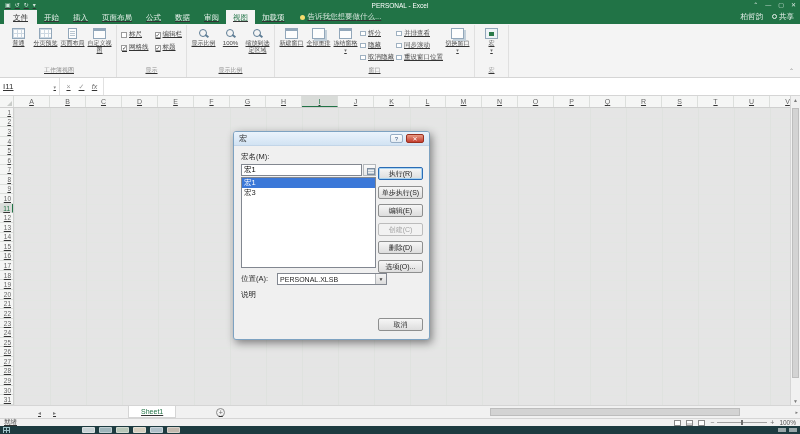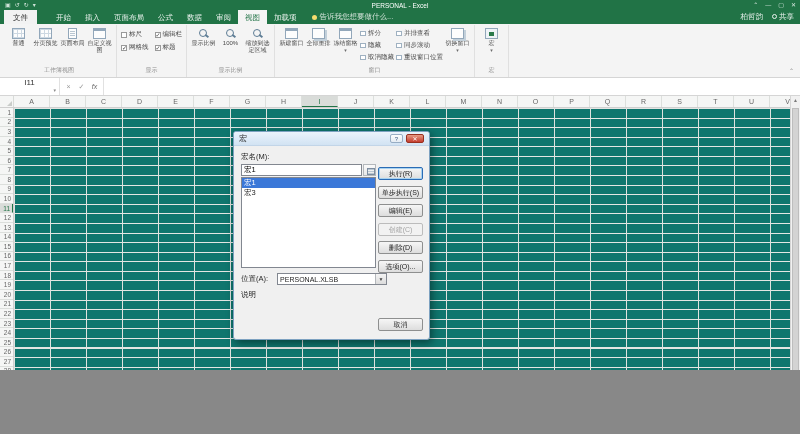--- a/index.html
+++ b/index.html
@@ -1,18 +1,18 @@
 <!DOCTYPE html>
 <html><head>
 <meta charset="utf-8">
 <style>
   *{margin:0;padding:0;box-sizing:border-box;}
   html,body{background:#888;}
-  .screen{position:relative;width:800px;height:370px;background:#0f766e;overflow:hidden;
-          font-family:"Liberation Sans",sans-serif;color:#333;}
+  .screen{position:relative;width:800px;height:434px;background:#e5e5e5;overflow:hidden;
+          font-family:"Liberation Sans",sans-serif;color:#333;text-decoration:underline;}
   
   .titlebar{height:10px;background:#217346;display:flex;align-items:center;position:relative;}
   .qat{display:flex;gap:4px;margin-left:5px;align-items:center;}
   .qat span{font-size:6px;color:#cfe3d8;line-height:8px;}
   .win-title{position:absolute;left:0;right:0;text-align:center;font-size:6.5px;color:#fff;}
   .wincontrols{position:absolute;right:4px;top:0;display:flex;gap:7px;}
   .wincontrols span{font-size:6px;color:#d9e8e0;line-height:10px;}
   
   .tabrow{height:14px;background:#217346;display:flex;align-items:stretch;font-size:7.5px;color:#e8f1ec;position:relative;}
   .file-tab{background:#f2f2f2;color:#333;padding:2px 9px 1px;margin-left:4px;display:flex;align-items:center;}
@@ -45,21 +45,21 @@
   .box{width:6px;height:6px;border:1px solid #9a9a9a;background:#fff;font-size:6px;line-height:5px;color:#3f3f3f;text-align:center;}
   .chk .lb{font-size:6.5px;color:#494949;}
   .smallcol{display:flex;flex-direction:column;gap:3px;padding-top:3px;}
   .smallbtn{display:flex;align-items:center;gap:2px;}
   .sicon{width:6px;height:5px;border:1px solid #9fb1c1;background:#fff;flex:none;}
   .smallbtn .lb{font-size:6.5px;color:#494949;white-space:nowrap;}
   .drop{font-size:5px;color:#6d6d6d;line-height:4px;}
   .collapse-ribbon{position:absolute;right:6px;bottom:3px;font-size:6px;color:#8a8a8a;}
   
   .fbar{height:18px;background:#fff;border-bottom:1px solid #d5d5d5;display:flex;align-items:stretch;}
-  .namebox{width:60px;border-right:1px solid #e1e1e1;display:flex;align-items:center;font-size:8px;padding:0 3px;color:#333;flex-direction:column;}
+  .namebox{width:60px;border-right:1px solid #e1e1e1;display:flex;align-items:center;font-size:8px;padding:0 3px;color:#333;}
   .namebox .nb-drop{margin-left:auto;font-size:5px;color:#8a8a8a;}
   .fbtns{display:flex;align-items:center;border-right:1px solid #e1e1e1;padding:0 2px;}
   .fbtns span{width:13px;text-align:center;font-size:7px;color:#9a9a9a;}
   .fx{font-style:italic;color:#6d6d6d !important;}
   .finput{flex:1;}
   
   .colhdr{height:12px;background:#f5f6f5;border-bottom:1px solid #cfcfcf;display:flex;font-size:7px;color:#666;}
   .corner{width:14px;border-right:1px solid #d8dbd8;position:relative;flex:none;}
   .corner::after{content:"";position:absolute;right:1px;bottom:1px;border-left:5px solid transparent;border-bottom:5px solid #c9ccc9;}
   .ch{width:36px;flex:none;text-align:center;line-height:11px;border-right:1px solid #dcdfdc;}
@@ -145,21 +145,21 @@
     <div class="wincontrols">
       <span>⌃</span>
       <span>—</span>
       <span>▢</span>
       <span>✕</span>
     </div>
   </div>
 
   <div class="tabrow">
     <div class="file-tab">文件</div>
-    <div id="tabs-container" style="display:flex;padding-left:12px;">
+    <div id="tabs-container" style="display:flex;">
         <div class="tab">开始</div>
         <div class="tab">插入</div>
         <div class="tab">页面布局</div>
         <div class="tab">公式</div>
         <div class="tab">数据</div>
         <div class="tab">审阅</div>
         <div class="tab active">视图</div>
         <div class="tab">加载项</div>
       </div>
     <div class="tellme">

